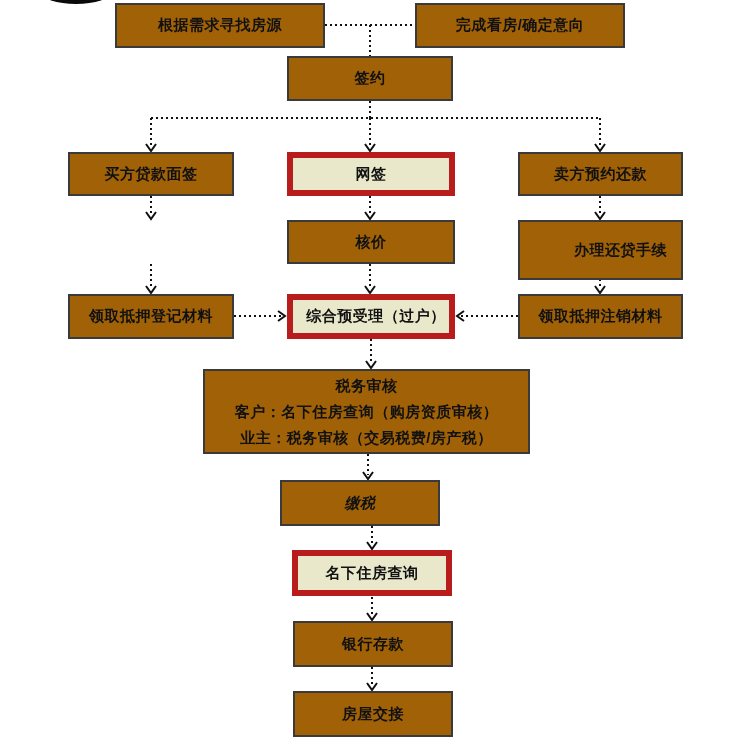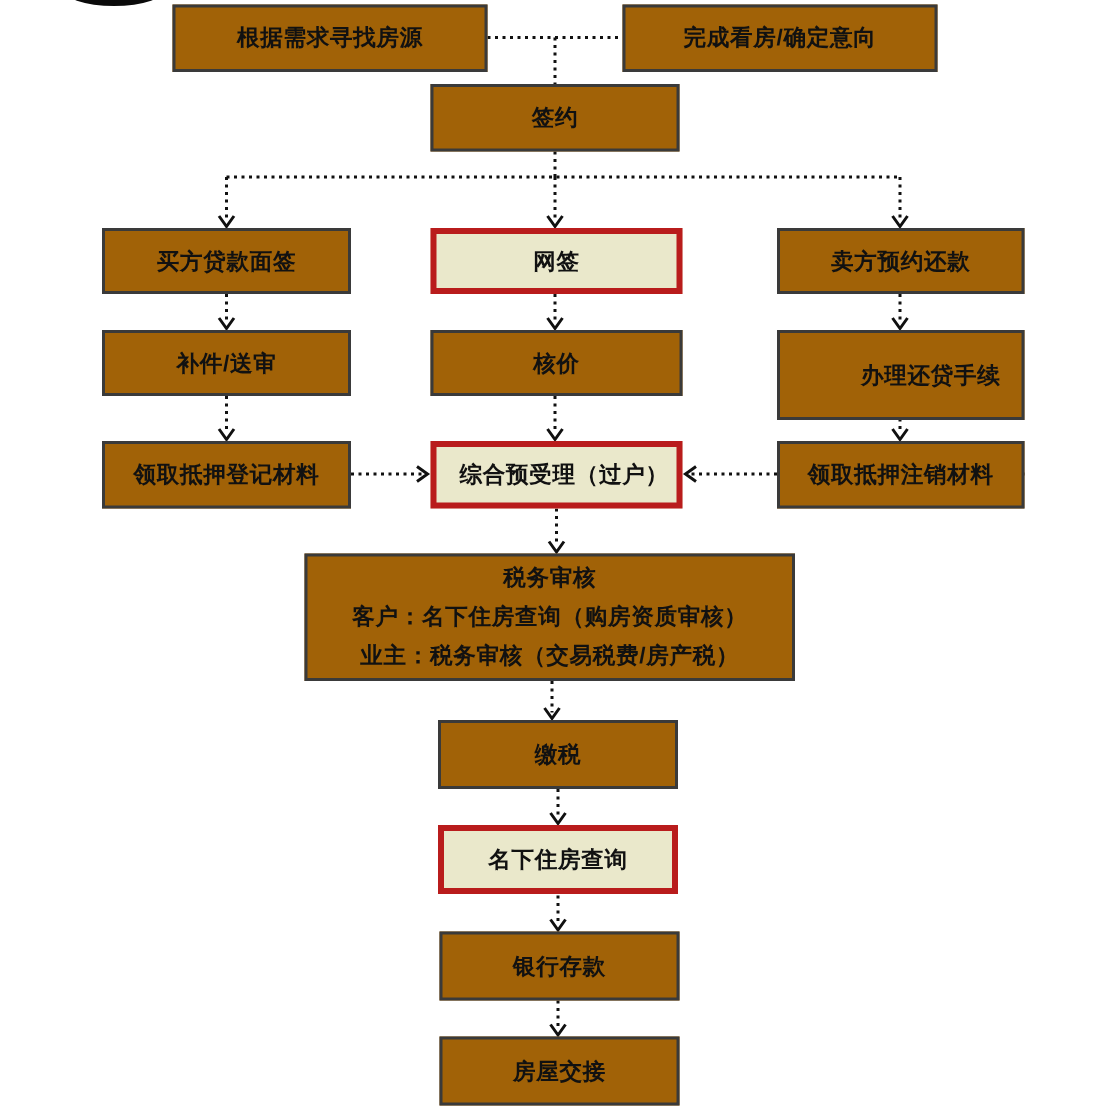--- a/index.html
+++ b/index.html
@@ -14,36 +14,36 @@
   .node{
     position:absolute;
     box-sizing:border-box;
     display:flex;align-items:center;justify-content:center;
     text-align:center;
     font-size:15px;font-weight:bold;color:#111111;
     z-index:1;
     letter-spacing:0.5px;
   }
   .gray{background:#a16207;border:2px solid #3a3a3a;}
-  .yellow{background:#eae8cb;border:4px solid #b91c1c;}
+  .yellow{background:#eae8cb;border:6px solid #b91c1c;}
   
   .n0 {left:115px;top:3px;  width:210px;height:45px;}
   .n1 {left:415px;top:3px;  width:210px;height:45px;text-align:center;}
   .n2 {left:287px;top:56px; width:166px;height:45px;}
   .n3 {left:68px; top:152px;width:166px;height:44px;}
   .n4 {left:287px;top:152px;width:168px;height:44px;}
   .n5 {left:518px;top:152px;width:165px;height:44px;}
   .n6 {left:68px; top:220px;width:166px;height:44px;}
   .n7 {left:287px;top:220px;width:168px;height:44px;}
   .n8 {left:518px;top:220px;width:165px;height:60px;padding-left:40px;}
   .n9 {left:68px; top:294px;width:166px;height:45px;}
   .n10{left:287px;top:294px;width:168px;height:45px;padding-left:10px;}
   .n11{left:518px;top:294px;width:165px;height:45px;}
   .n12{left:203px;top:369px;width:327px;height:85px;flex-direction:column;line-height:26px;}
-  .n13{left:292px;top:480px;width:160px;height:46px;}
+  .n13{left:280px;top:480px;width:160px;height:46px;font-style:italic;}
   .n14{left:292px;top:550px;width:160px;height:46px;}
   .n15{left:293px;top:621px;width:160px;height:46px;}
   .n16{left:293px;top:691px;width:160px;height:46px;}
   .badge{position:absolute;left:41px;top:-20px;width:70px;height:24px;z-index:2;}
 </style>
 </head>
 <body>
 
 <div class="canvas">
 
@@ -93,21 +93,20 @@
   <svg class="badge" width="70" height="24" viewBox="0 0 70 24">
     <ellipse cx="35" cy="12" rx="35" ry="12" fill="#0a0a0a"></ellipse>
   </svg>
 
   <div class="node gray n0">根据需求寻找房源</div>
   <div class="node gray n1">完成看房/确定意向</div>
   <div class="node gray n2">签约</div>
   <div class="node gray n3">买方贷款面签</div>
   <div class="node yellow n4">网签</div>
   <div class="node gray n5">卖方预约还款</div>
-  <div class="node gray n6">补件/送审</div>
   <div class="node gray n7">核价</div>
   <div class="node gray n8">办理还贷手续</div>
   <div class="node gray n9">领取抵押登记材料</div>
   <div class="node yellow n10">综合预受理（过户）</div>
   <div class="node gray n11">领取抵押注销材料</div>
 
   <div class="node gray n12">
     <div>税务审核</div>
     <div>客户：名下住房查询（购房资质审核）</div>
     <div>业主：税务审核（交易税费/房产税）</div>

